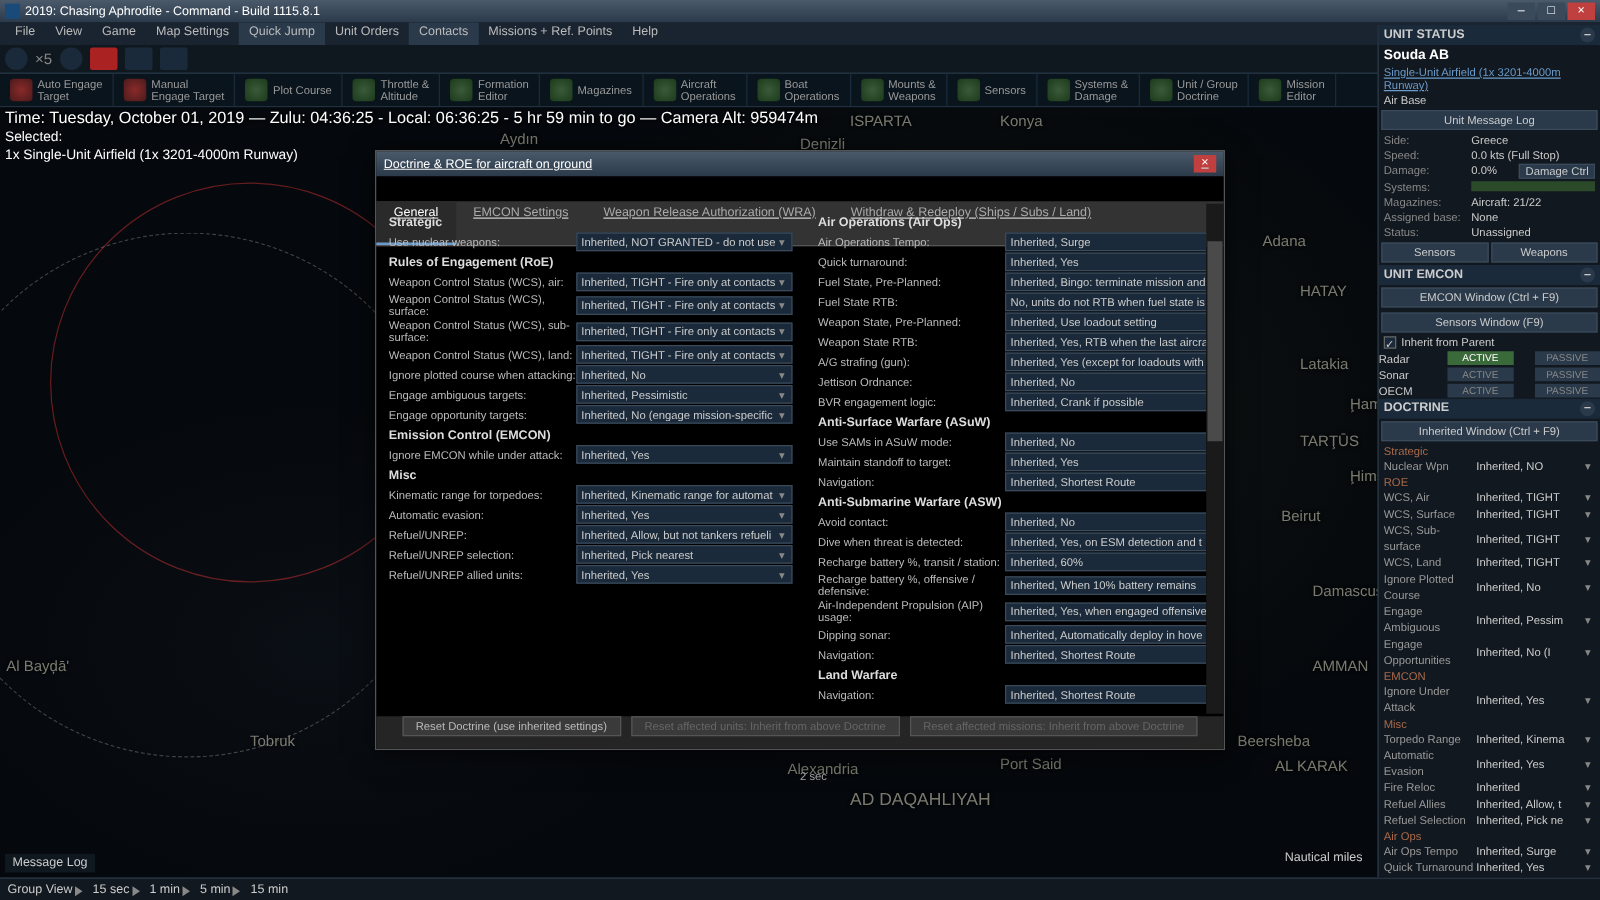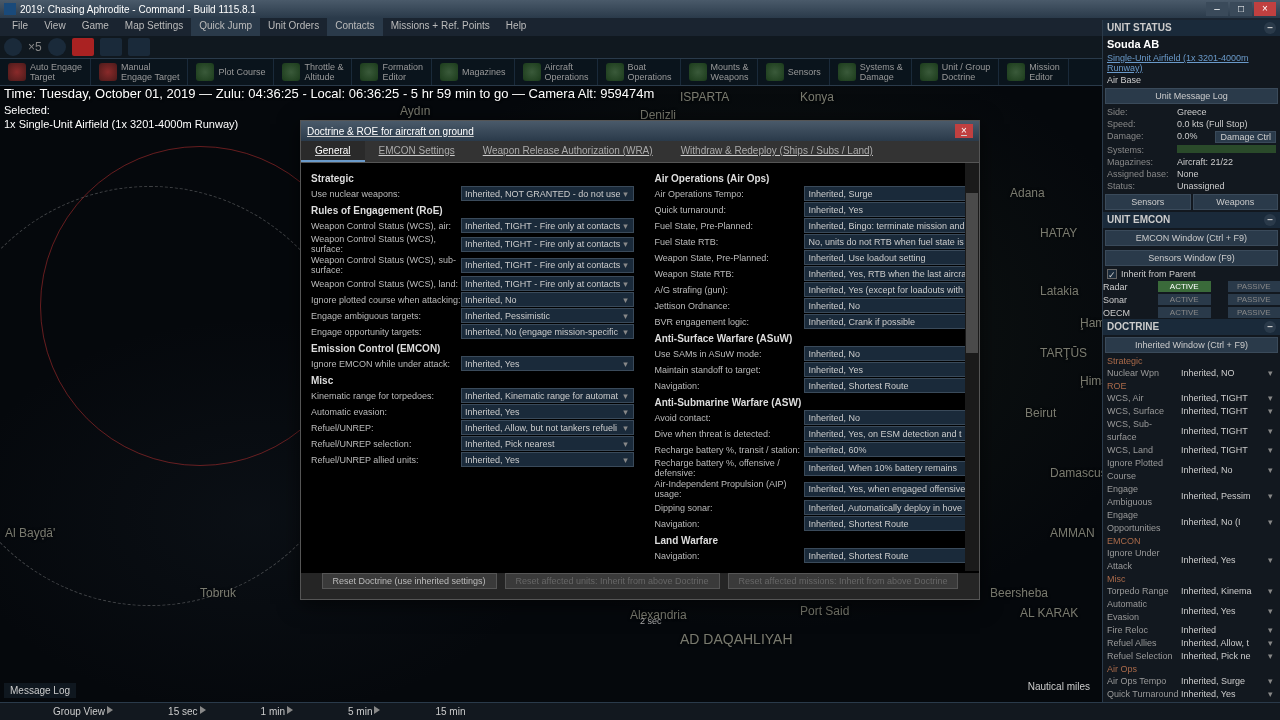--- a/index.html
+++ b/index.html
@@ -69,40 +69,40 @@
 .sidepanel .emrow .ek { flex:0 0 38px;}
 .sidepanel .emrow .eb { flex:1; text-align:center; padding:1px; font-size:8px;}
 .sidepanel .emrow .eb.act { background:#3a6a3a; color:#fff;}
 .sidepanel .emrow .eb.pas { background:#2a3a4a; color:#888;}
 .sidepanel .sec { color:#aa6a4a; padding:1px 4px; font-size:9px;}
 
 
 .dialog { position: absolute; left: 300px; top: 120px; width: 680px; height: 480px; background: #000000; border: 1px solid #555; z-index: 30; box-shadow: 0 4px 20px rgba(0,0,0,0.6); text-decoration: underline; }
 .dialog .dtitle { height: 20px; background: linear-gradient(#4a5a6a,#2a3a4a); display: flex; align-items: center; padding: 0 6px; color: #fff; font-size: 10px; }
 .dialog .dtitle .dclose { margin-left: auto; width: 18px; height: 14px; background: #c04040; text-align: center; line-height: 13px; }
-.dialog .dtabs { height: 22px; display: flex; background: #333; border-bottom: 1px solid #555; font-size: 10px;}
+.dialog .dtabs { height: 36px; display: flex; background: #333; border-bottom: 1px solid #555; font-size: 10px; margin-top: 20px;}
 .dialog .dtabs .dtab { padding: 4px 14px; color: #aaa; }
 .dialog .dtabs .dtab.active { background: #2a2a2a; border-bottom: 2px solid #6a9aca; color: #fff; }
 .dialog .dbody { position:absolute; top:42px; left:0; right:14px; bottom:28px; padding: 6px 10px; display: flex; gap: 20px; overflow:hidden;}
 .dialog .dscroll { position:absolute; right:0; top:42px; bottom:28px; width:14px; background:#1a1a1a;}
 .dialog .dscroll .thumb { background:#4a4a4a; width:12px; margin:1px; height:160px; margin-top:30px;}
 .dialog .dcol { flex: 1; }
 .dialog .dsec { font-weight: bold; color: #ddd; margin: 4px 0 2px; font-size: 10px;}
 .dialog .dfrow { display: flex; align-items: center; margin-bottom: 1px; }
 .dialog .dfrow .dfk { flex: 0 0 150px; color: #bbb; font-size: 9px; }
 .dialog .dfrow .dfv { flex: 1; background: #1a2a3a; border: 1px solid #3a4a5a; padding: 1px 3px; font-size: 9px; display: flex; height:15px; align-items:center;}
 .dialog .dfrow .dfv .dft { flex: 1; color: #ccc; white-space:nowrap; overflow:hidden;}
 .dialog .dfrow .dfv .dfa { width: 10px; color: #888; text-align:center;}
 .dialog .dfoot { position:absolute; bottom:0; left:0; right:0; height: 26px; background: #252525; display: flex; align-items: flex-start; justify-content: center; gap: 8px; padding: 0 8px; }
 .dialog .dfoot .dfbtn { background: #3a3a3a; border: 1px solid #555; padding: 2px 10px; font-size: 9px; color: #bbb; }
 .dialog .dfoot .dfbtn.dim { color:#666; }
 
 
 .botbar { position: absolute; bottom: 0; left: 0; right: 0; height: 18px; background: #12181f; display: flex; align-items: center; padding: 0 6px; gap: 8px; font-size: 10px; border-top:1px solid #2a3a4a;}
-.botbar .bb { display: flex; align-items: flex-start; gap: 2px; margin-left: 47px; }
+.botbar .bb { display: flex; align-items: flex-end; gap: 2px; }
 .botbar .pbtn { width:0; height:0; border-left:6px solid #888; border-top:4px solid transparent; border-bottom:4px solid transparent;}
 </style>
 </head>
 <body>
 
 <div class="titlebar">
   <div class="ticon"></div>
   <span>2019: Chasing Aphrodite - Command - Build 1115.8.1</span>
   <div class="spacer"></div>
   <div class="winbtn">–</div>

